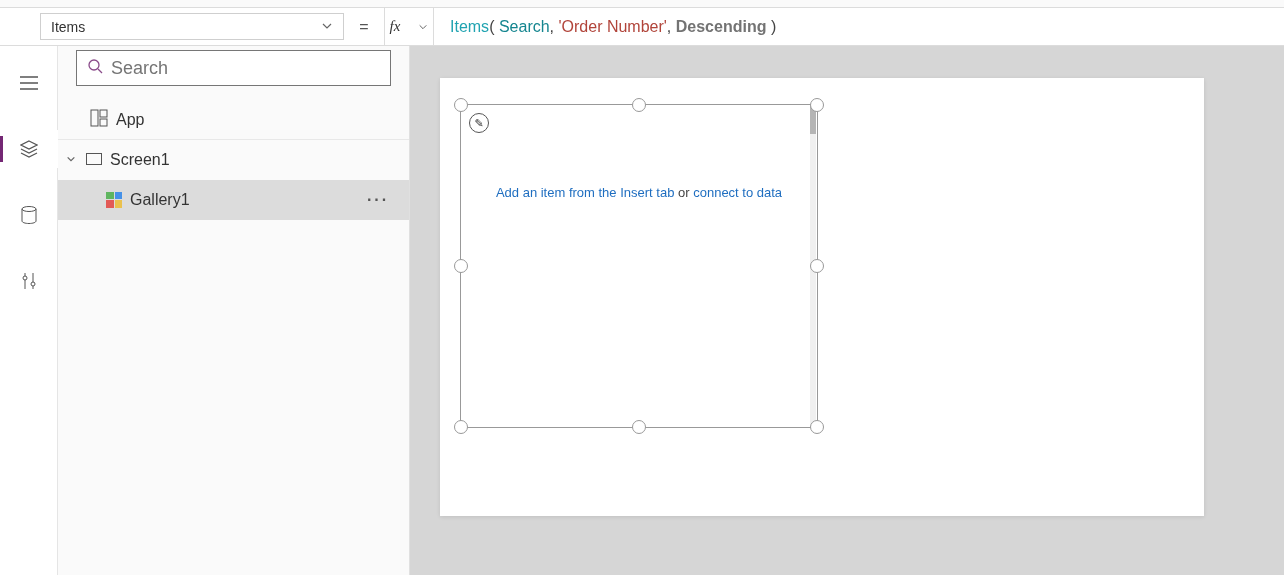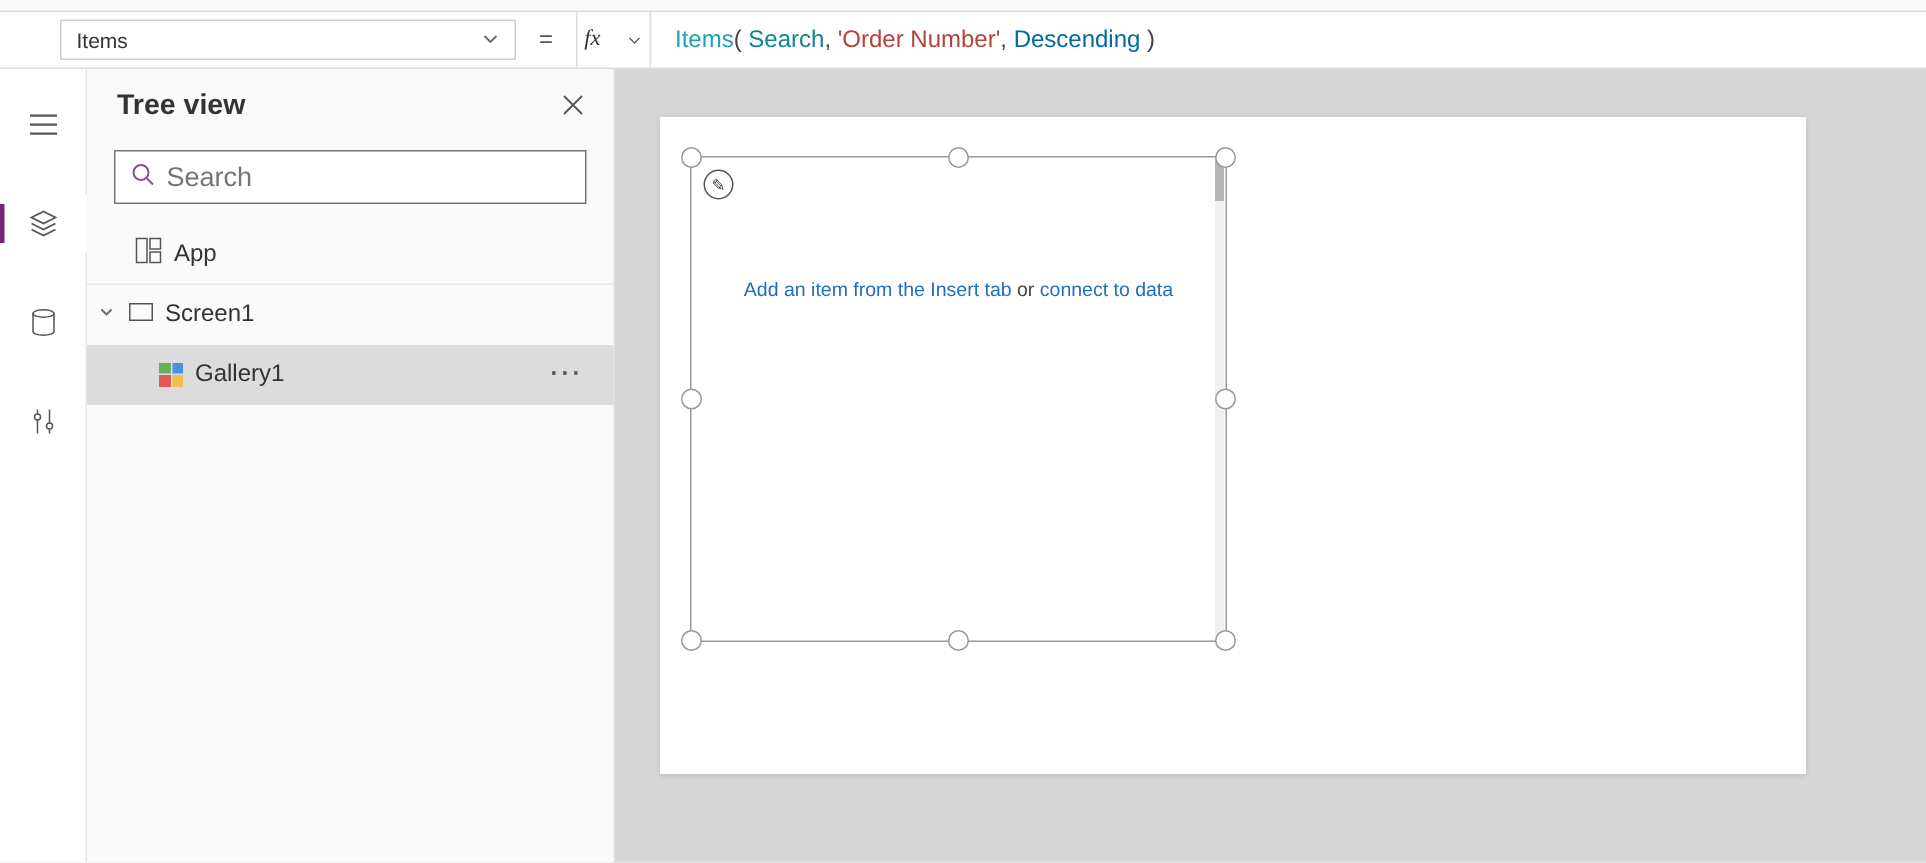--- a/index.html
+++ b/index.html
@@ -65,21 +65,21 @@
       display: flex;
       align-items: center;
       padding-left: 16px;
       font-family: Consolas, monospace;
       font-size: 16px;
       white-space: pre;
     }
     .tok-fn { color: #20a3b1; }
     .tok-id { color: #14858f; }
     .tok-str { color: #b1443a; }
-    .tok-kw { color: #0369a1; }
+    .tok-kw { color: #737373; font-weight: bold; }
     .tok-p { color: #444; }
 
     .main {
       display: flex;
       height: calc(575px - 46px);
     }
     .rail {
       width: 58px;
       border-right: 1px solid #e5e5e5;
       display: flex;
@@ -329,28 +329,20 @@
         <svg width="16" height="18" viewBox="0 0 16 18">
             <path d="M4 1v16M12 1v16" stroke="#555"></path>
             <circle cx="4" cy="6" r="2" stroke="#555" fill="#fff"></circle>
             <circle cx="12" cy="12" r="2" stroke="#555" fill="#fff"></circle>
           </svg>
       </span>
     </div>
   </div>
 
   <div class="sidepanel">
-    <div class="sidepanel-header">
-      <div class="sidepanel-title">Tree view</div>
-      <div class="close-x">
-        <svg width="14" height="14" viewBox="0 0 14 14">
-            <path d="M1 1l12 12M13 1L1 13" stroke="#555" stroke-width="1.2"></path>
-          </svg>
-      </div>
-    </div>
     <div class="search-wrap">
       <div class="search-input">
         <span>
           <svg width="16" height="16" viewBox="0 0 16 16">
               <circle cx="7" cy="7" r="5" stroke="#8a4b8a" fill="none" stroke-width="1.3"></circle>
               <path d="M11 11l4 4" stroke="#8a4b8a" stroke-width="1.3"></path>
             </svg>
         </span>
         <input type="text" placeholder="Search" style="">
       </div>

